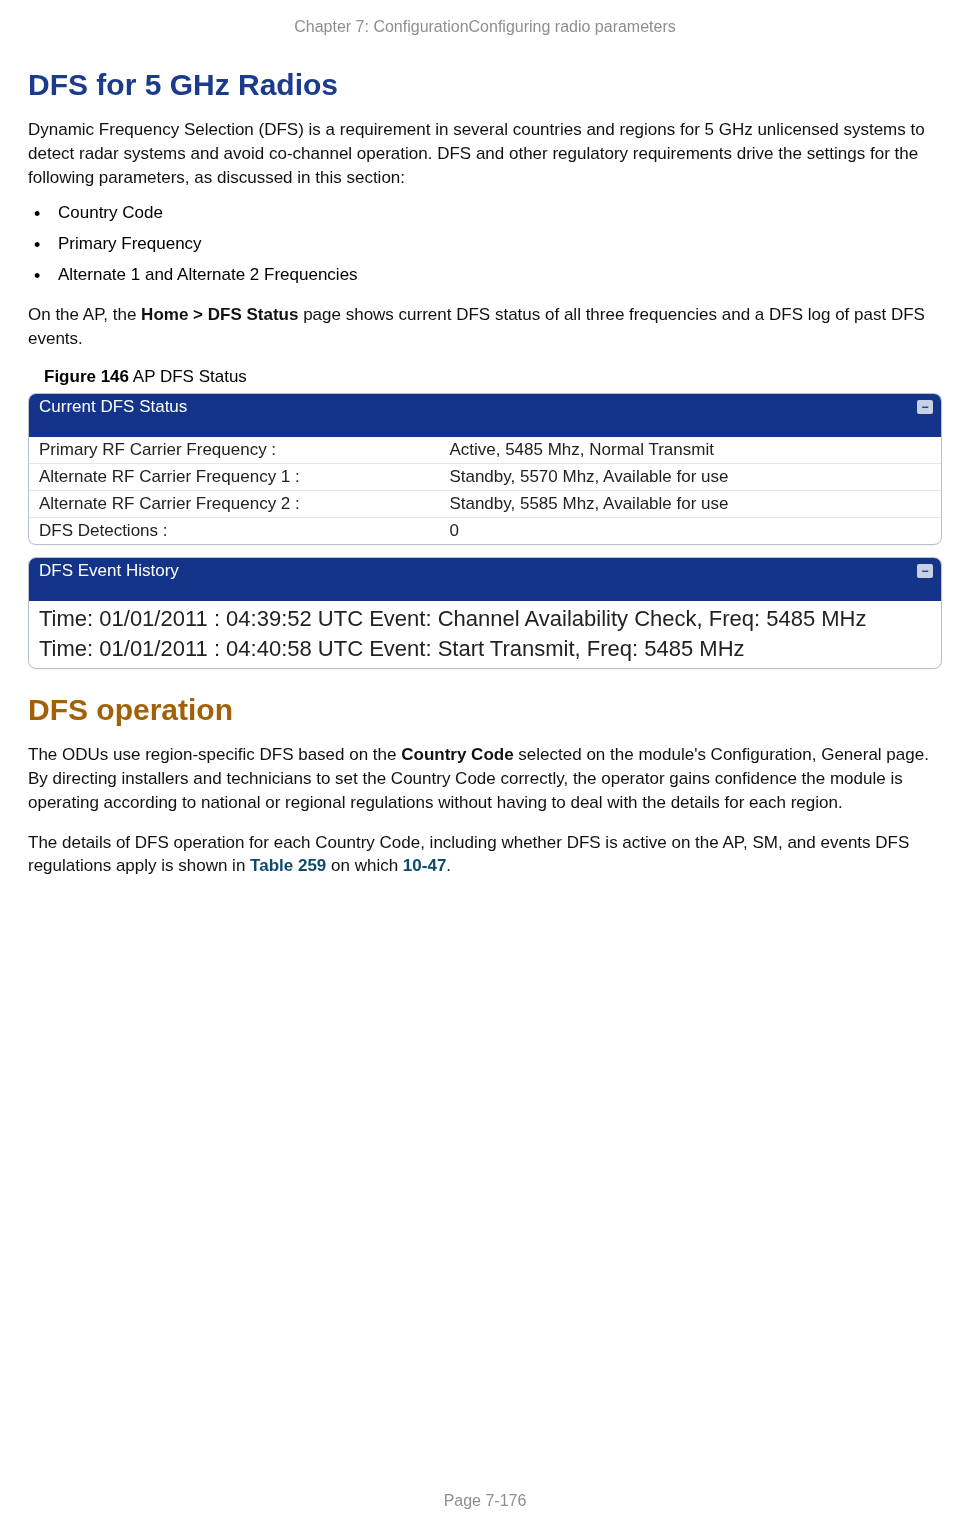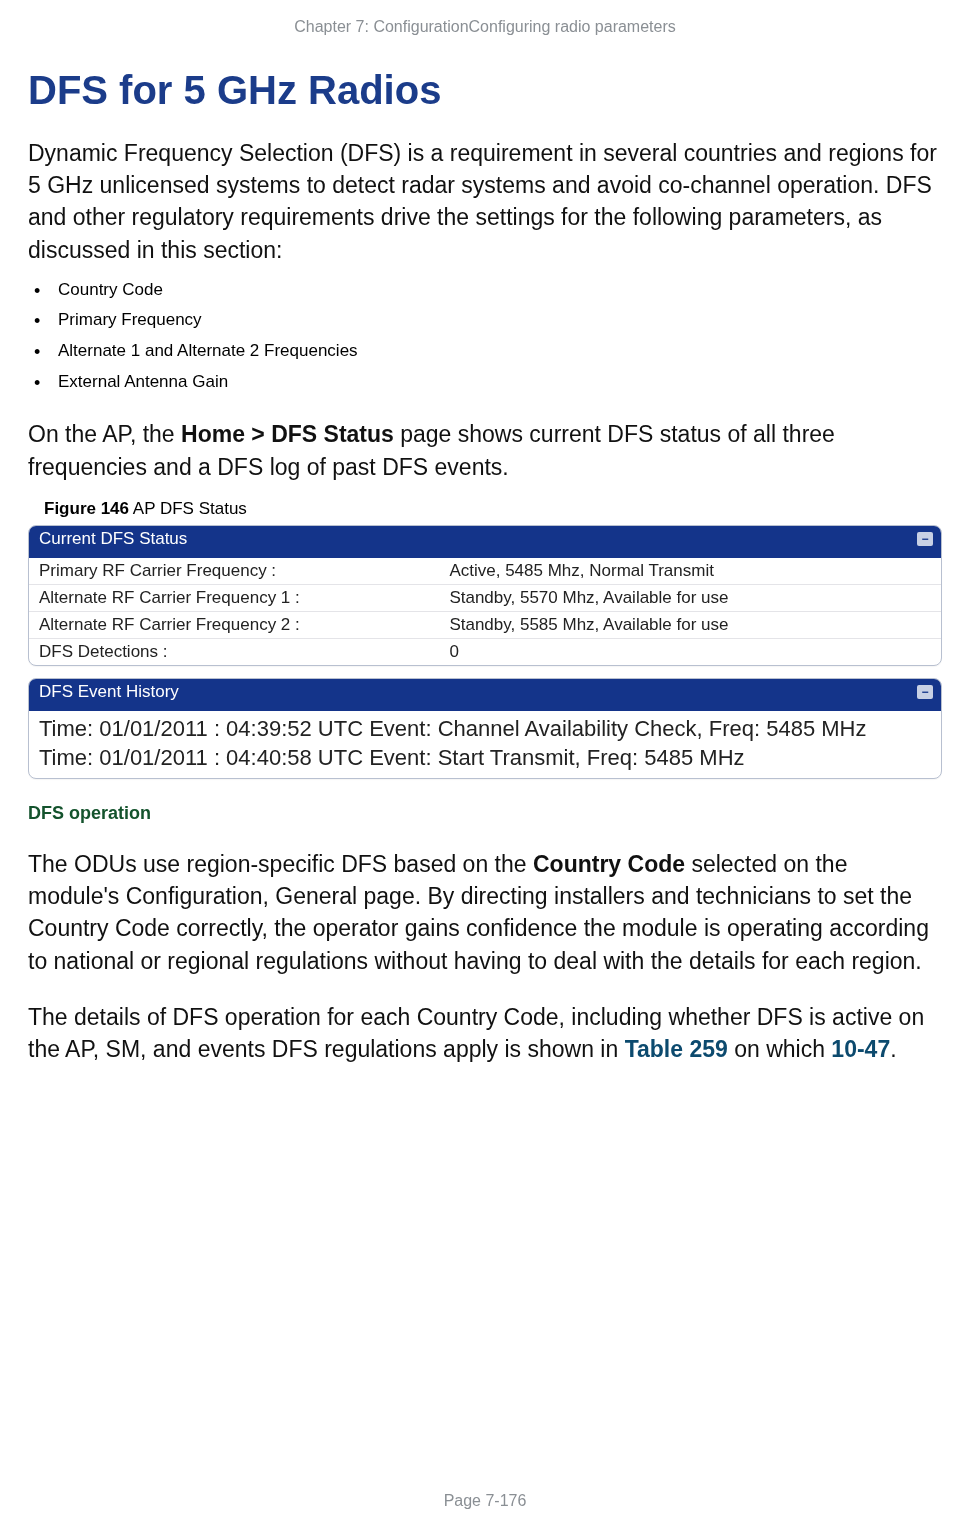--- a/index.html
+++ b/index.html
@@ -17,34 +17,34 @@
     }
     .top-header {
       display: flex;
       justify-content: center;
       color: #8a8f94;
       font-size: 16px;
       margin-bottom: 32px;
     }
     h1.main-heading {
       color: #1b3c8a;
-      font-size: 40px;
+      font-size: 30px;
       font-weight: bold;
       margin: 8px 0 10px 0;
     }
     h2.sub-heading {
-      color: #14532d;
-      font-size: 18px;
+      color: #a16207;
+      font-size: 30px;
       font-weight: bold;
       margin: 24px 0 8px 0;
     }
     p.body {
-      font-size: 23px;
+      font-size: 17px;
       line-height: 1.4;
-      margin: 24px 0 12px 0;
+      margin: 16px 0 12px 0;
       color: #111;
     }
     ul.bullets {
       list-style: none;
       padding: 0;
       margin: 4px 0 14px 0;
     }
     ul.bullets li {
       font-size: 17px;
       line-height: 1.45;
@@ -71,21 +71,21 @@
       background: #ffffff;
       box-shadow: 0 1px 1px rgba(0,0,0,0.04);
       overflow: hidden;
     }
     .panel-header {
       background: #14348a;
       color: #ffffff;
       display: flex;
       align-items: center;
       justify-content: space-between;
-      padding: 3px 8px 9px 10px;
+      padding: 3px 8px 20px 10px;
       font-size: 17px;
     }
     .collapse-btn {
       width: 16px;
       height: 14px;
       background: #c8d0e4;
       display: flex;
       align-items: center;
       justify-content: center;
       border-radius: 2px;
@@ -136,21 +136,20 @@
   </div>
 
   <h1 class="main-heading">DFS for 5 GHz Radios</h1>
 
   <p class="body">Dynamic Frequency Selection (DFS) is a requirement in several countries and regions for 5 GHz unlicensed systems to detect radar systems and avoid co-channel operation. DFS and other regulatory requirements drive the settings for the following parameters, as discussed in this section:</p>
 
   <ul class="bullets">
     <li>Country Code</li>
     <li>Primary Frequency</li>
     <li>Alternate 1 and Alternate 2 Frequencies</li>
-    <li>External Antenna Gain</li>
   </ul>
 
   <p class="body">
     <span>On the AP, the </span><span class="bold">Home &gt; DFS Status</span><span> page shows current DFS status of all three frequencies and a DFS log of past DFS events.</span>
   </p>
 
   <div class="figure-caption">
     <span class="fignum">Figure 146</span><span>  AP DFS Status</span>
   </div>
 

